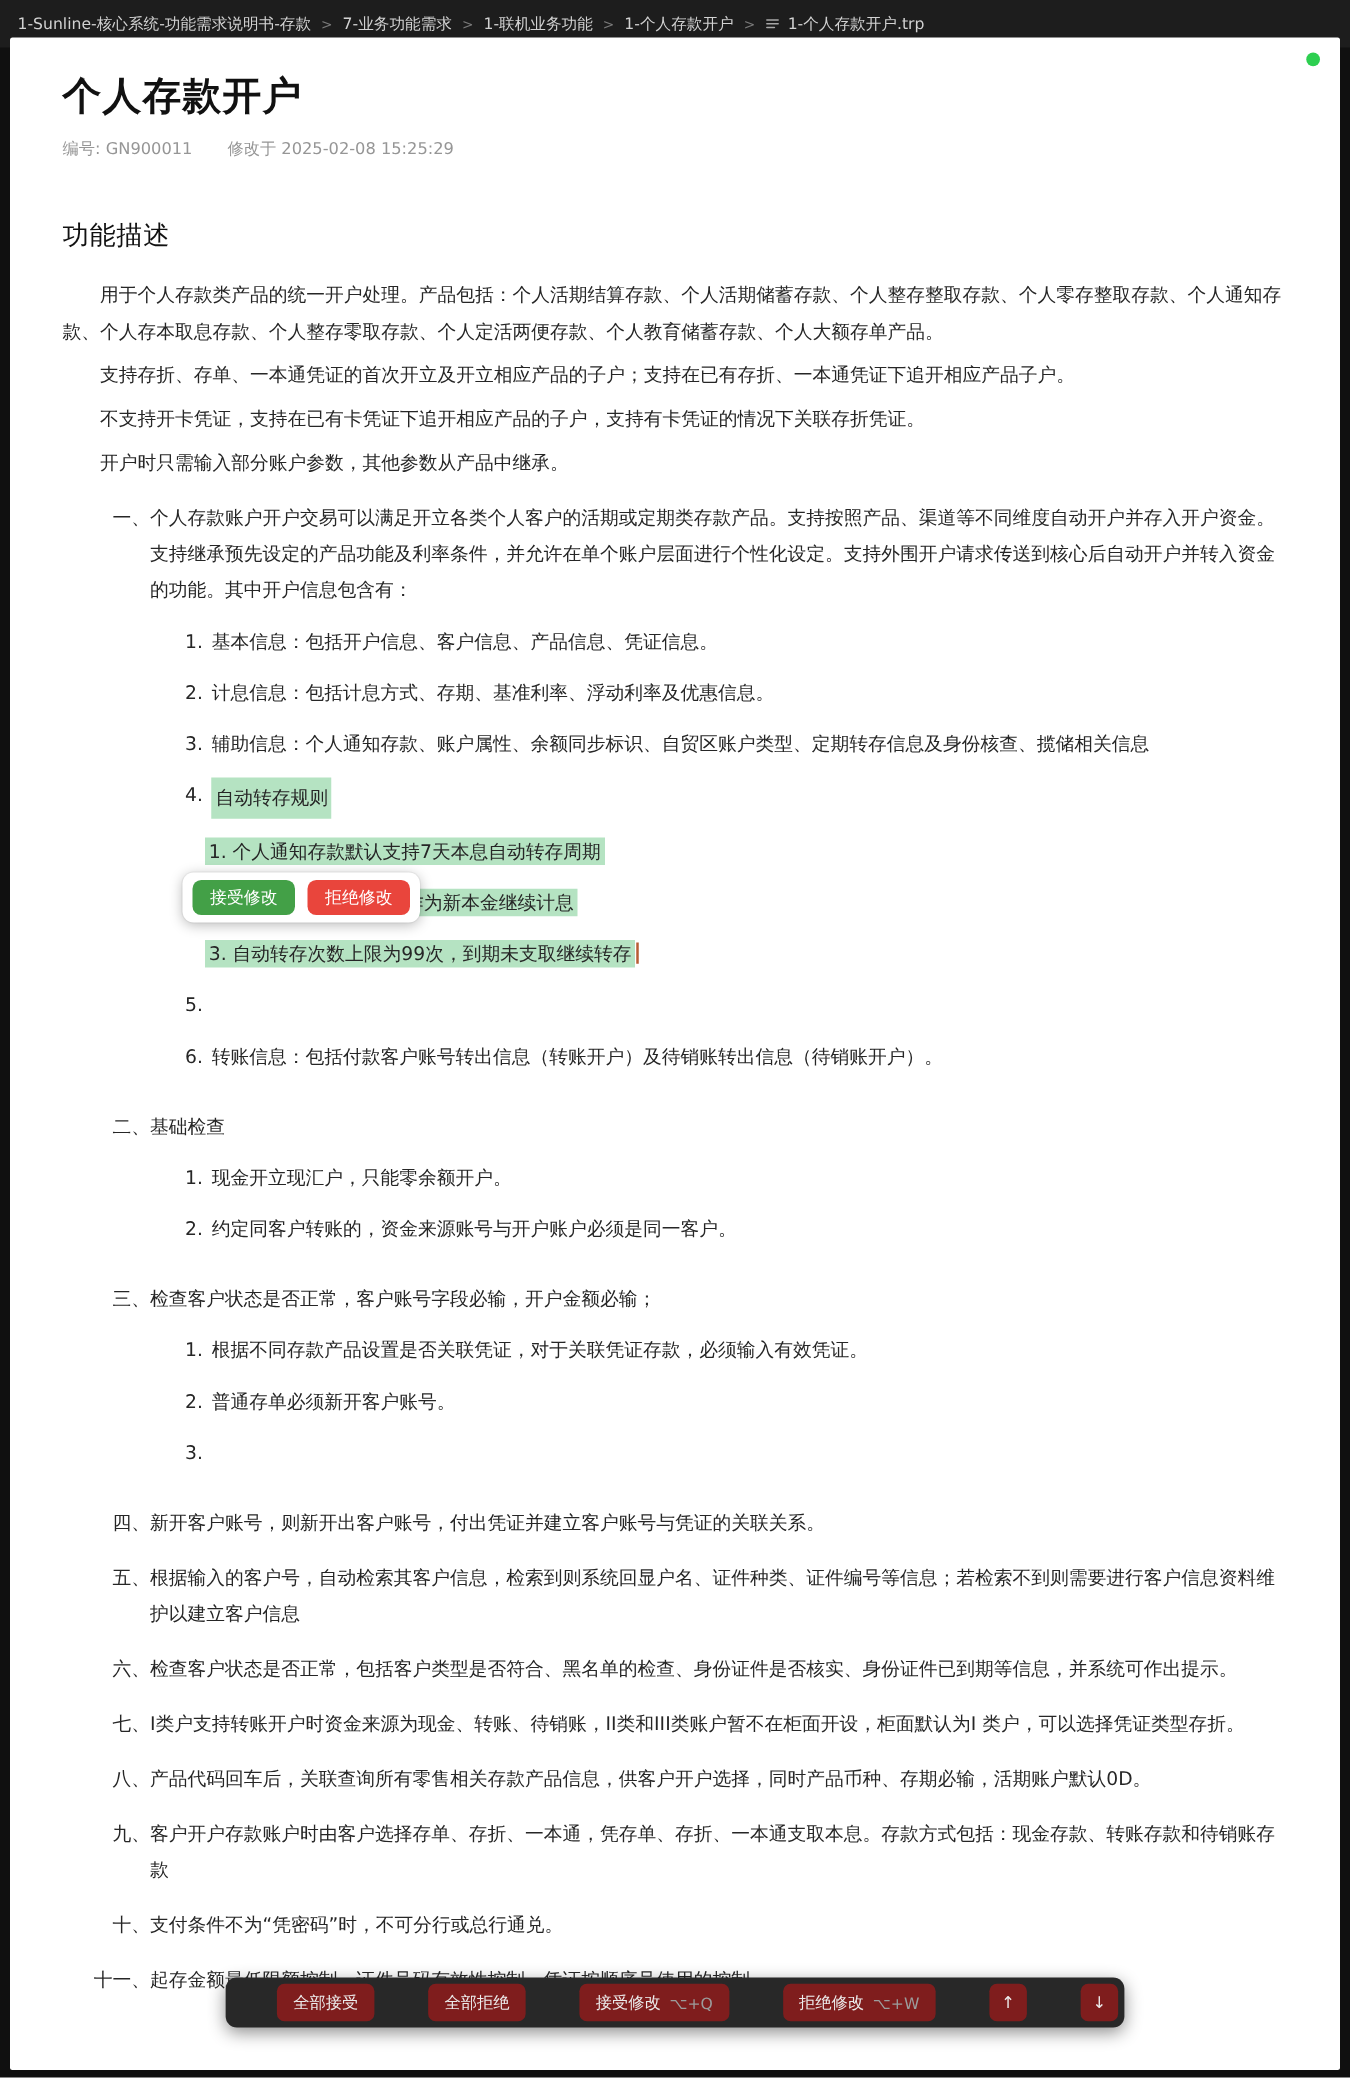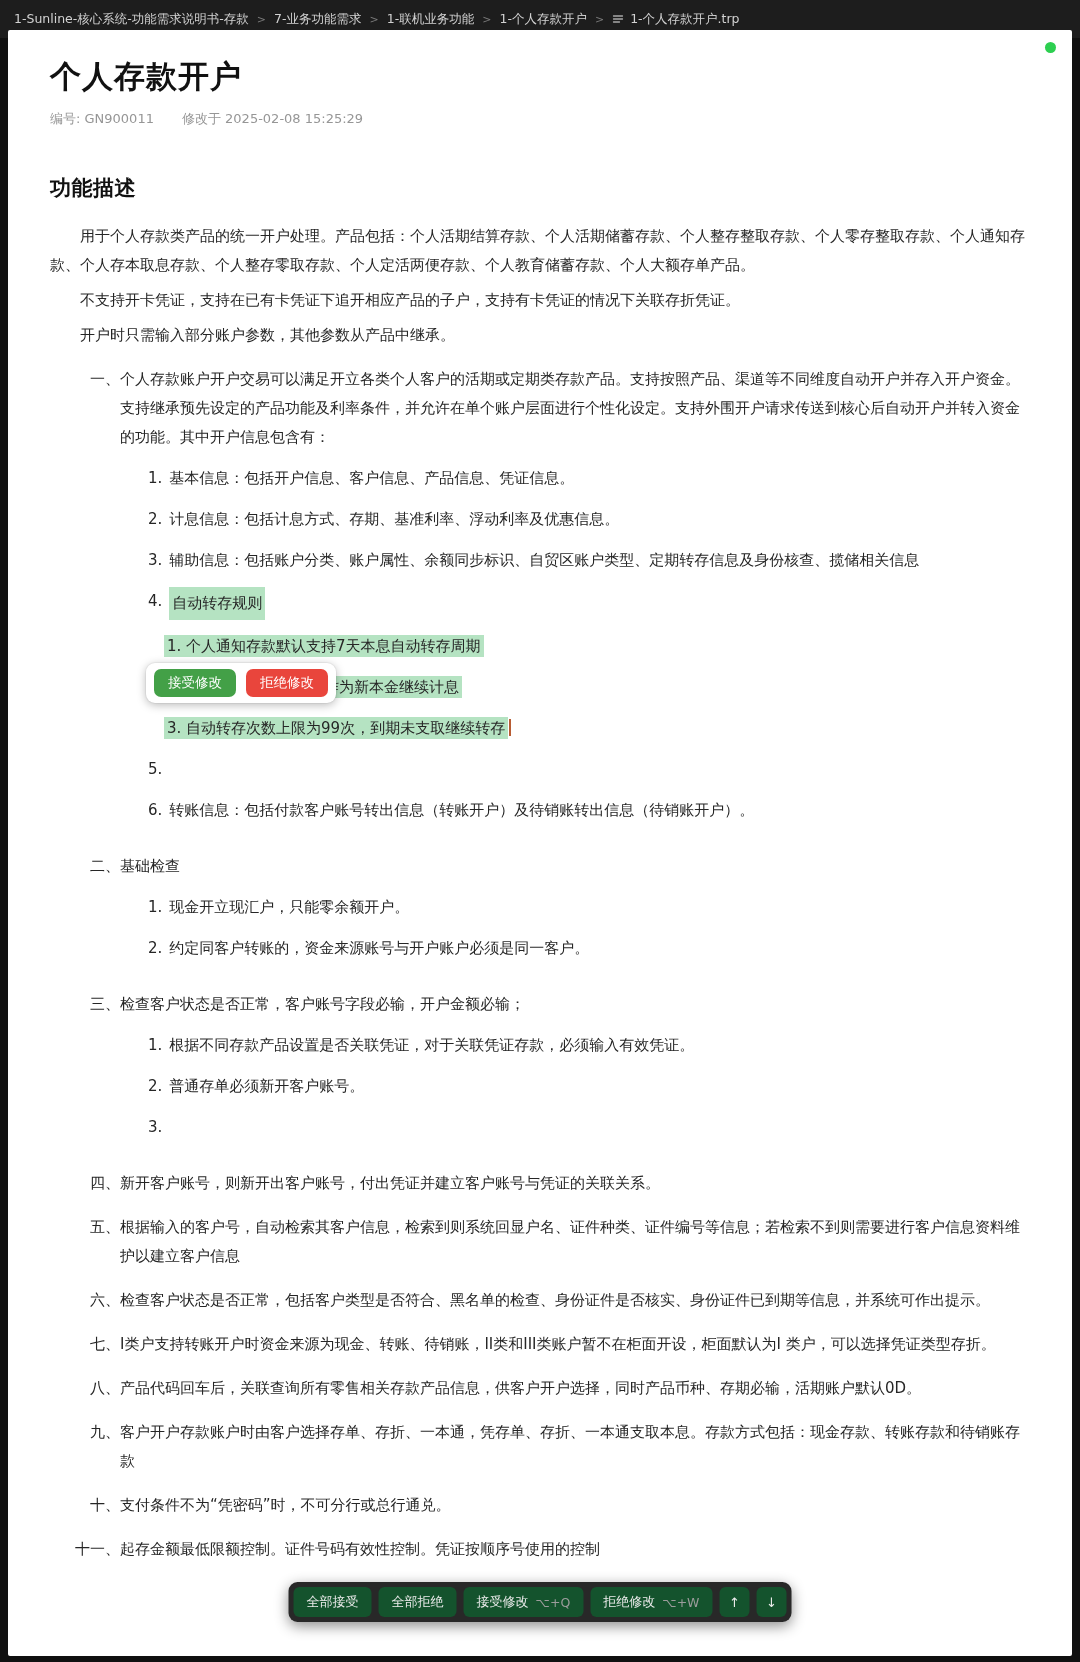--- a/index.html
+++ b/index.html
@@ -18,21 +18,21 @@
   .file-icon{display:inline-flex;}
   
   .page{
     position:absolute;top:30px;left:8px;right:8px;bottom:6px;
     background:#ffffff;overflow:hidden;border-radius:2px;
   }
   .page-inner{padding:26px 40px 0 42px;color:#262626;}
   .status-dot{position:absolute;top:12px;right:16px;width:11px;height:11px;border-radius:50%;}
   h1{font-size:31px;margin:0;color:#111;letter-spacing:1px;font-weight:700;}
   .meta{margin-top:12px;font-size:13px;color:#969696;display:flex;gap:28px;}
-  h2{font-size:21px;color:#111;margin:46px 0 20px;font-weight:700;letter-spacing:.5px;}
+  h2{font-size:21px;color:#111;margin:46px 0 20px;font-weight:400;letter-spacing:.5px;}
   h2.rules-heading{margin-top:34px;}
   .bodytext{font-size:15px;line-height:29px;}
   .para{text-indent:2em;margin:6px 0;}
   
   .rule-block{margin:15px 0;}
   .rule-row{display:flex;}
   .marker{flex:none;width:70px;text-align:right;}
   .rule-content{flex:1;min-width:0;}
   .children{margin-left:28px;}
   .child-block{margin:12px 0;}
@@ -55,23 +55,23 @@
   .btn-accept{background:var(--accept,#43a047);}
   .btn-reject{background:var(--reject,#e9453c);}
   .offset-text{margin-left:142px;}
   
   .float-toolbar{
     position:absolute;left:50%;bottom:40px;transform:translateX(-50%);
     display:flex;gap:7px;background:#282828;padding:5px;border-radius:9px;
     box-shadow:0 4px 14px rgba(0,0,0,.45);z-index:10;
   }
   .tb-btn{
-    background:#14532d;color:#ececec;font-size:13px;padding:6px 13px;border-radius:6px;
+    background:#7f1d1d;color:#ececec;font-size:13px;padding:6px 13px;border-radius:6px;
     border:none;display:flex;gap:7px;align-items:center;white-space:nowrap;
-    cursor:pointer;font-family:inherit;
+    cursor:pointer;font-family:inherit;margin-left:36px;
   }
   .tb-key{color:#9c9c9c;font-size:12.5px;}
   .tb-arrow{width:30px;justify-content:center;padding:6px 0;}
 </style>
 </head>
 <body>
 
 <header class="topbar">
   <span id="crumbs" style="display: inline-flex; gap: 8px; align-items: center;">
       <span class="crumb">1-Sunline-核心系统-功能需求说明书-存款</span>
@@ -98,20 +98,21 @@
   <div class="page-inner">
     <h1>个人存款开户</h1>
     <div class="meta">
       <span>编号: GN900011</span>
       <span>修改于 2025-02-08 15:25:29</span>
     </div>
 
     <h2>功能描述</h2>
     <div id="func-paragraphs" class="bodytext">
         <p class="para">用于个人存款类产品的统一开户处理。产品包括：个人活期结算存款、个人活期储蓄存款、个人整存整取存款、个人零存整取存款、个人通知存款、个人存本取息存款、个人整存零取存款、个人定活两便存款、个人教育储蓄存款、个人大额存单产品。</p>
+        <p class="para">支持存折、存单、一本通凭证的首次开立及开立相应产品的子户；支持在已有存折、一本通凭证下追开相应产品子户。</p>
         <p class="para">不支持开卡凭证，支持在已有卡凭证下追开相应产品的子户，支持有卡凭证的情况下关联存折凭证。</p>
         <p class="para">开户时只需输入部分账户参数，其他参数从产品中继承。</p>
       </div>
 
     <div id="rules-list" class="bodytext">
         <div class="rule-block">
           <div class="rule-row">
             <span class="marker">一、</span>
             <div class="rule-content"><span>个人存款账户开户交易可以满足开立各类个人客户的活期或定期类存款产品。支持按照产品、渠道等不同维度自动开户并存入开户资金。支持继承预先设定的产品功能及利率条件，并允许在单个账户层面进行个性化设定。支持外围开户请求传送到核心后自动开户并转入资金的功能。其中开户信息包含有：</span><div class="children">
                 <div class="child-block">
@@ -122,21 +123,21 @@
                 </div>
                 <div class="child-block">
                   <div class="child-row">
                     <span class="marker2">2.</span>
                     <span>计息信息：包括计息方式、存期、基准利率、浮动利率及优惠信息。</span>
                   </div>
                 </div>
                 <div class="child-block">
                   <div class="child-row">
                     <span class="marker2">3.</span>
-                    <span>辅助信息：包括账户分类、账户属性、余额同步标识、自贸区账户类型、定期转存信息及身份核查、揽储相关信息</span>
+                    <span>辅助信息：个人通知存款、账户属性、余额同步标识、自贸区账户类型、定期转存信息及身份核查、揽储相关信息</span>
                   </div>
                 </div>
                 <div class="child-block">
                   <div class="child-row">
                     <span class="marker2">4.</span>
                     <span class="hl">自动转存规则</span>
                   </div>
                   <div class="sublines">
                     <div class="subline"><span class="hl">1. 个人通知存款默认支持7天本息自动转存周期</span></div>
                     <div class="subline"><div class="review-card">

